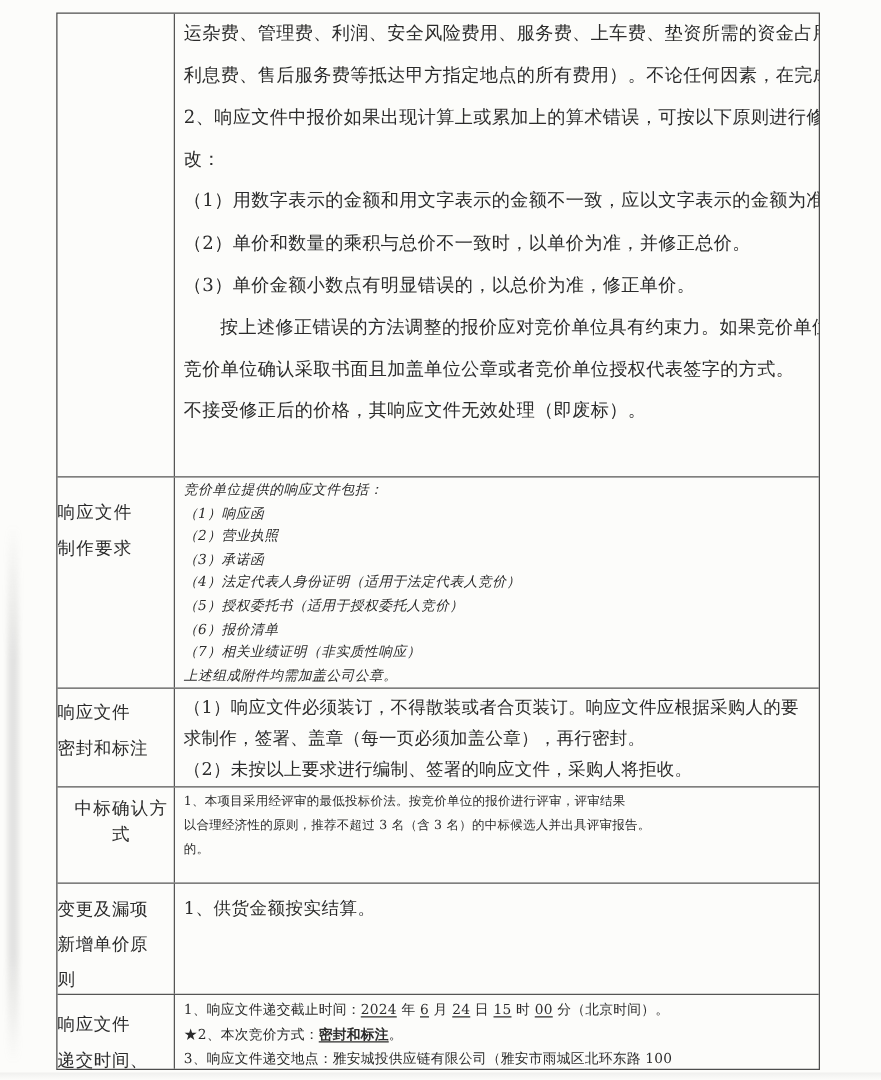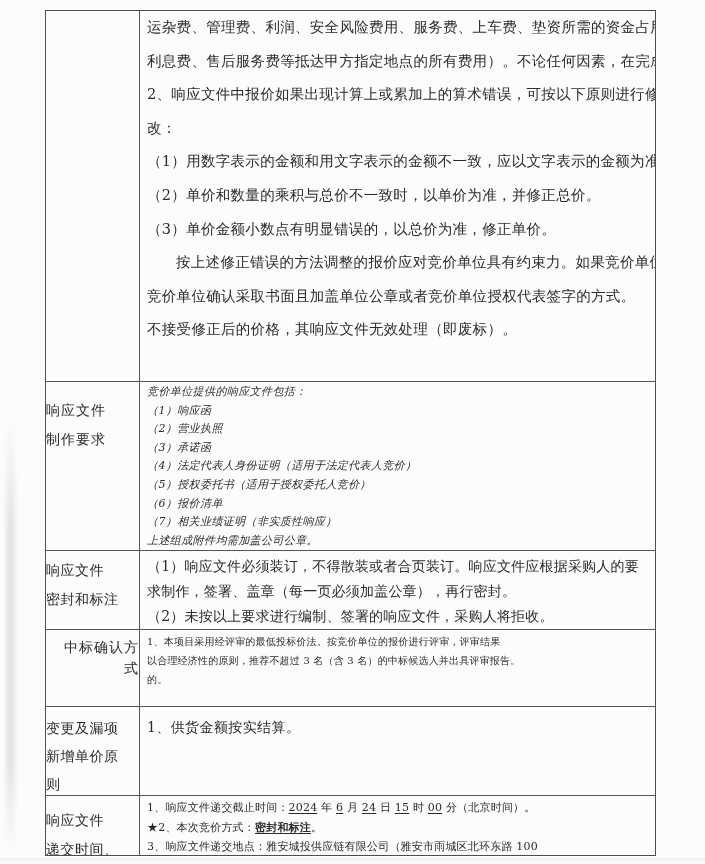--- a/index.html
+++ b/index.html
@@ -47,21 +47,21 @@
   .r-change .content-col  { padding-top:10px; }
   .r-change .c-line       { line-height:20px; font-size:14px; letter-spacing:0.4px; }
   .r-submission .content-col { padding-top:2px; }
   .r-submission .c-line   { line-height:19.5px; font-size:11px; letter-spacing:0.2px; }
 
   
   .r-making .label-col     { padding-top:14px; }
   .r-making .label-line    { line-height:29px; letter-spacing:1px; }
   .r-sealing .label-col    { padding-top:5px; }
   .r-sealing .label-line   { line-height:29px; letter-spacing:0.5px; }
-  .r-award .label-col      { padding-top:7px; text-align:right; padding-left:9px; }
+  .r-award .label-col      { padding-top:7px; text-align:center; padding-left:9px; }
   .r-award .label-line     { line-height:21px; letter-spacing:1px; }
   .r-change .label-col     { padding-top:7px; }
   .r-change .label-line    { line-height:28px; letter-spacing:0.5px; }
   .r-submission .label-col { padding-top:10px; }
   .r-submission .label-line{ line-height:29px; letter-spacing:0.5px; }
 
   
   .scan-streak-left {
     position:absolute; left:6px; top:420px; width:9px; height:430px;
     background:linear-gradient(to bottom,

